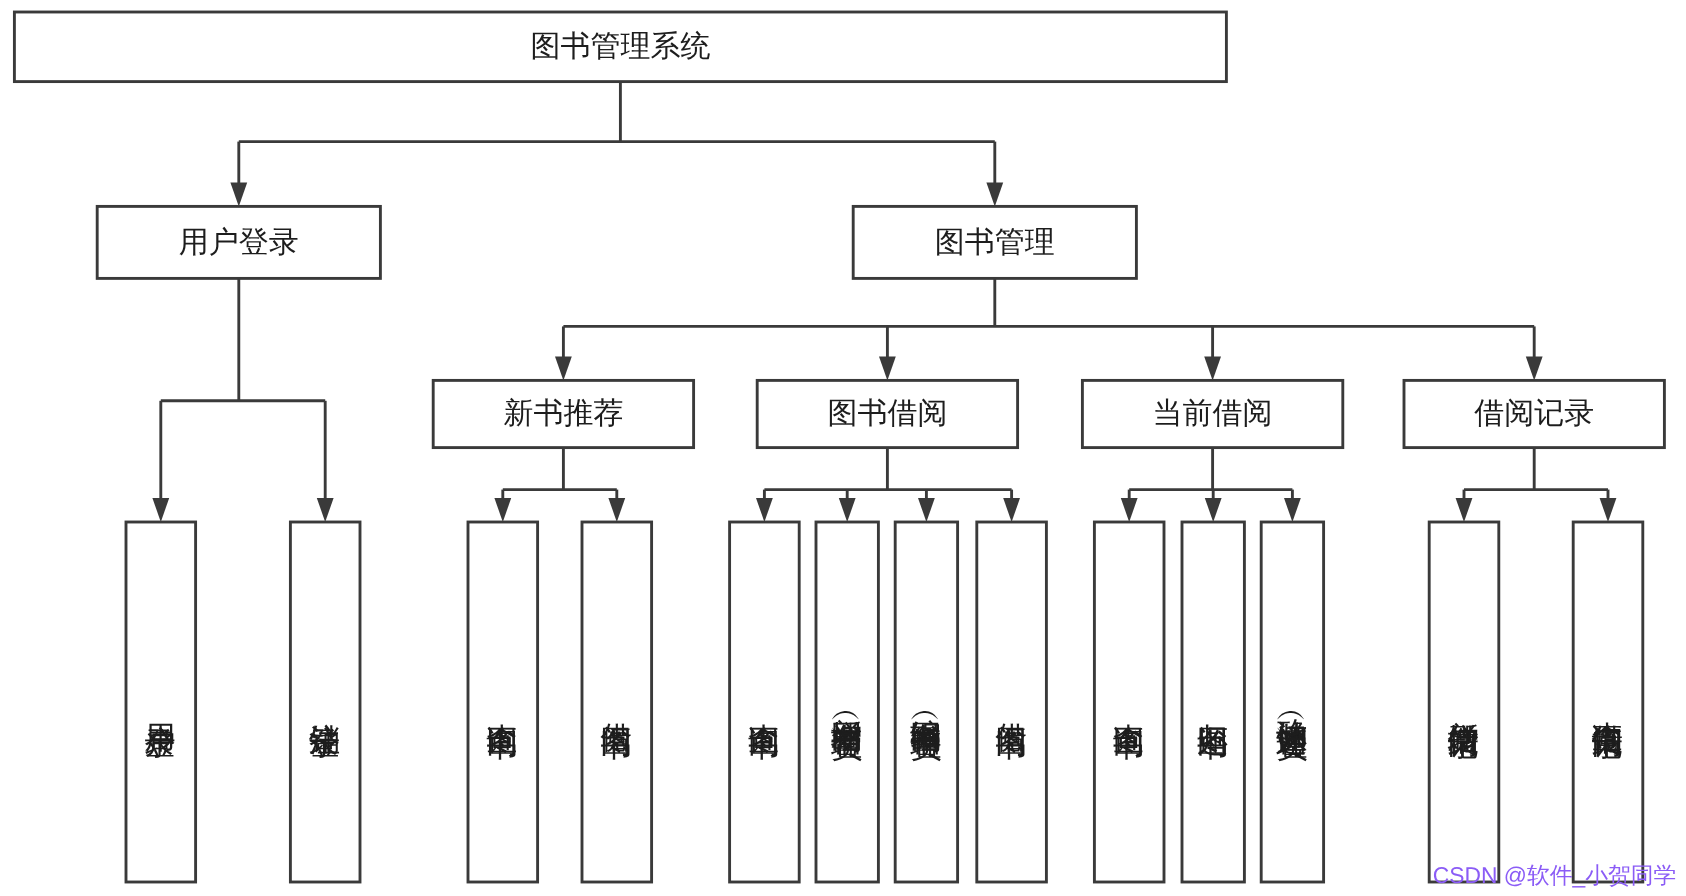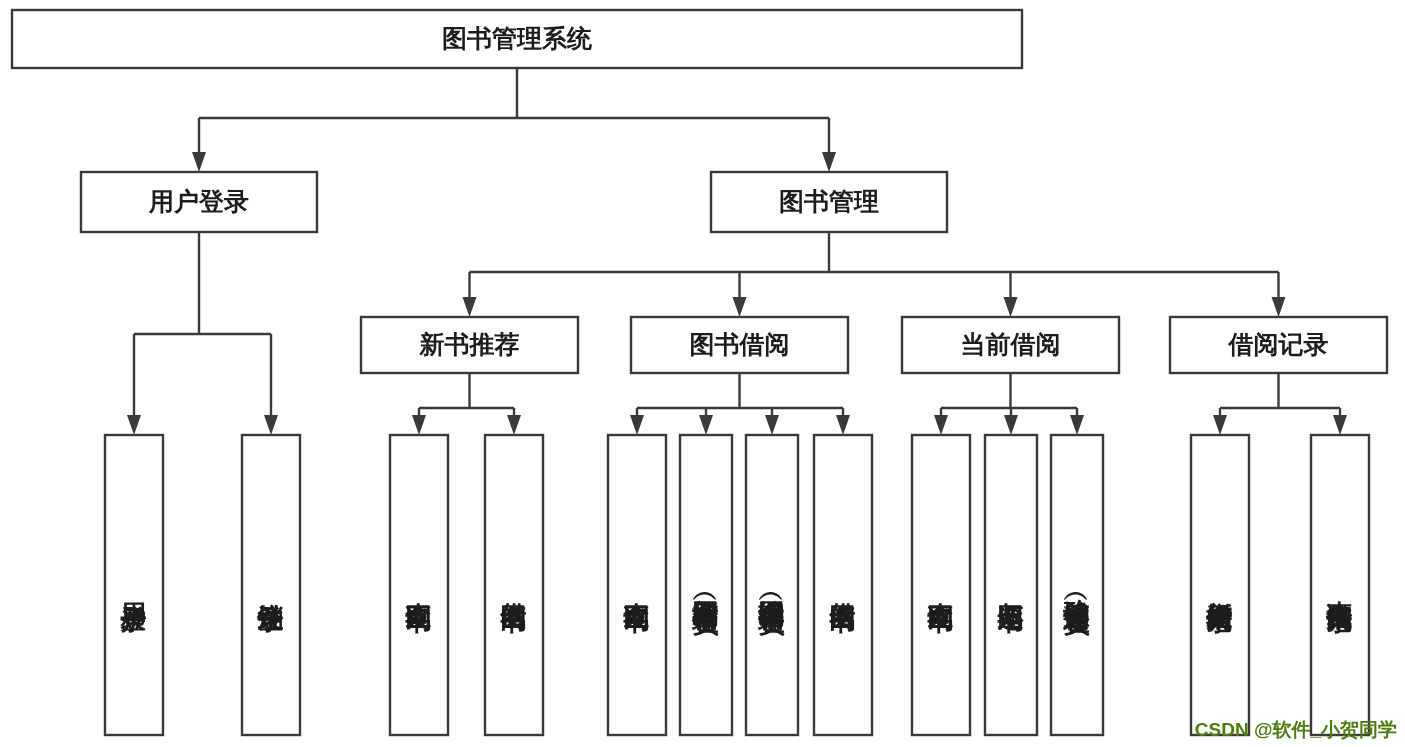--- a/index.html
+++ b/index.html
@@ -10,21 +10,20 @@
   }
   body {
     font-family: "Liberation Sans", "DejaVu Sans", sans-serif;
   }
   #diagram-root {
     position: relative;
     width: 1405px;
     height: 747px;
     background: #ffffff;
     overflow: hidden;
-    font-weight: bold;
   }
   svg.diagram-canvas {
     position: absolute;
     left: 0;
     top: 0;
     width: 1405px;
     height: 747px;
     display: block;
   }
   .node-box {
@@ -67,21 +66,21 @@
     white-space: nowrap;
     letter-spacing: 0.06em;
     text-align: center;
   }
   .watermark {
     position: absolute;
     right: 8px;
     bottom: 4px;
     font-family: "Liberation Sans", "DejaVu Sans", sans-serif;
     font-size: 19px;
-    color: #4d7c0f;
+    color: #8b5cf6;
     white-space: nowrap;
     pointer-events: none;
   }
 </style>
 </head>
 <body>
 
 <div id="diagram-root">
   <svg class="diagram-canvas" id="diagram-canvas" viewBox="0 0 1405 747" xmlns="http://www.w3.org/2000/svg">
       <g class="edge-layer">

